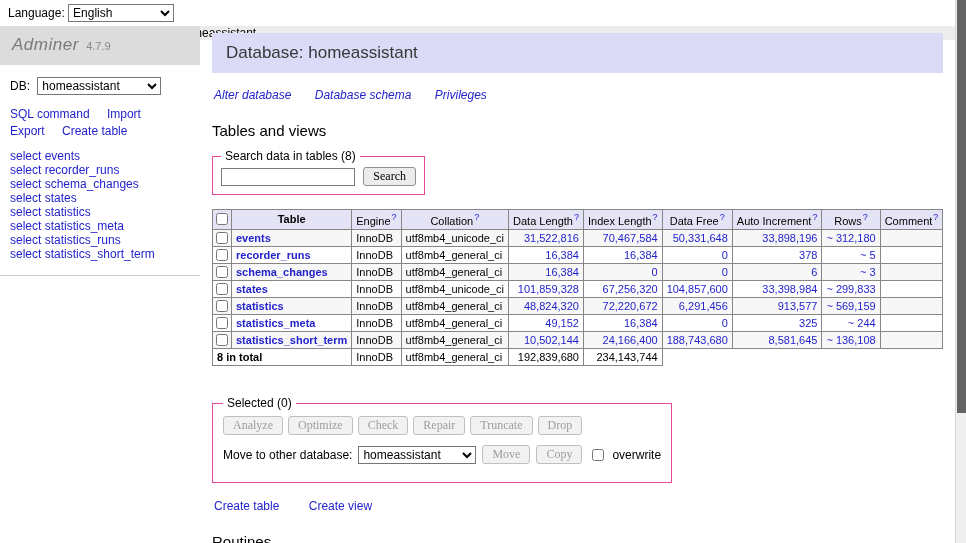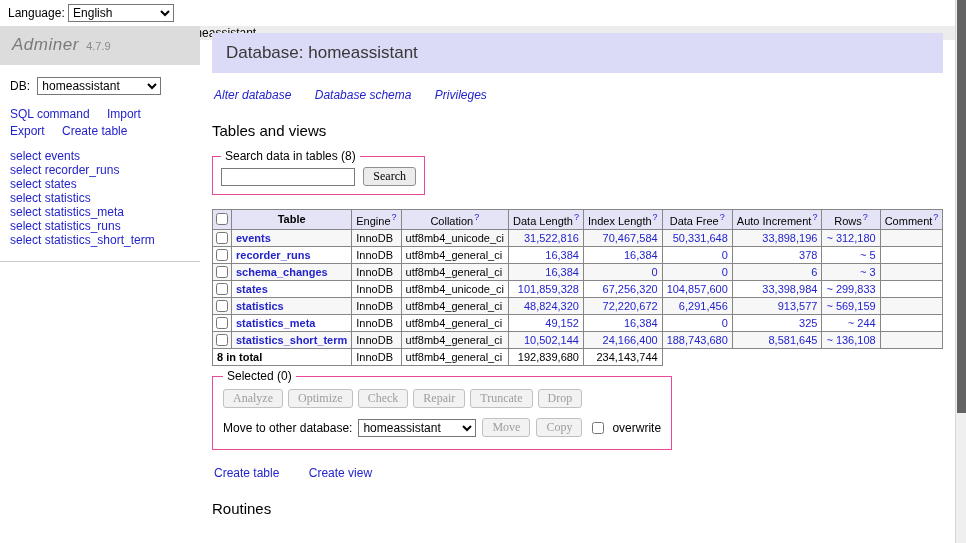--- a/index.html
+++ b/index.html
@@ -52,21 +52,21 @@
   table.tables input[type=checkbox] { width:12px; height:12px; margin:1px; vertical-align:middle; }
   table.tables tbody th a.tbl { font-weight:bold; }
   table.tables td.num { text-align:right; }
   table.tables tbody tr:nth-child(odd) td, table.tables tbody tr:nth-child(odd) th { background:#f7f7f7; }
   table.tables tfoot td { background:#fff; }
   table.tables tfoot td.total-label { font-weight:bold; }
   table.tables tfoot td.num { color:#000; }
   table.tables td.noborder { border:none; background:transparent; }
 
   
-  .selected-box { margin-top:3px; padding:6px 10px 12px; }
+  .selected-box { margin-top:30px; padding:6px 10px 18px; }
   .action-row { display:flex; gap:5px; }
   .move-row { margin-top:10px; display:flex; align-items:center; gap:6px; }
   .move-row select { width:118px; height:18px; font-size:12px; border:1px solid #767676; background:#fff; }
   .move-row input[type=checkbox] { width:12px; height:12px; margin:0 2px 0 4px; }
 
   .create-links { margin:16px 2px 0; }
   .create-links a { margin-right:26px; }
 
   
   .scrollbar { position:fixed; top:0; right:0; width:11px; height:543px; background:#efefef; border-left:1px solid #d5d5d5; }
@@ -114,20 +114,21 @@
           <a href="#">Import</a>
         </p>
         <p>
           <a href="#">Export</a>
           <a href="#">Create table</a>
         </p>
       </div>
       <div class="table-links">
           <a href="#">select events</a>
           <a href="#">select recorder_runs</a>
+          <a href="#">select schema_changes</a>
           <a href="#">select states</a>
           <a href="#">select statistics</a>
           <a href="#">select statistics_meta</a>
           <a href="#">select statistics_runs</a>
           <a href="#">select statistics_short_term</a>
         </div>
     </div>
 
     <div class="content">
       <h2 class="page-title">Database: homeassistant</h2>

